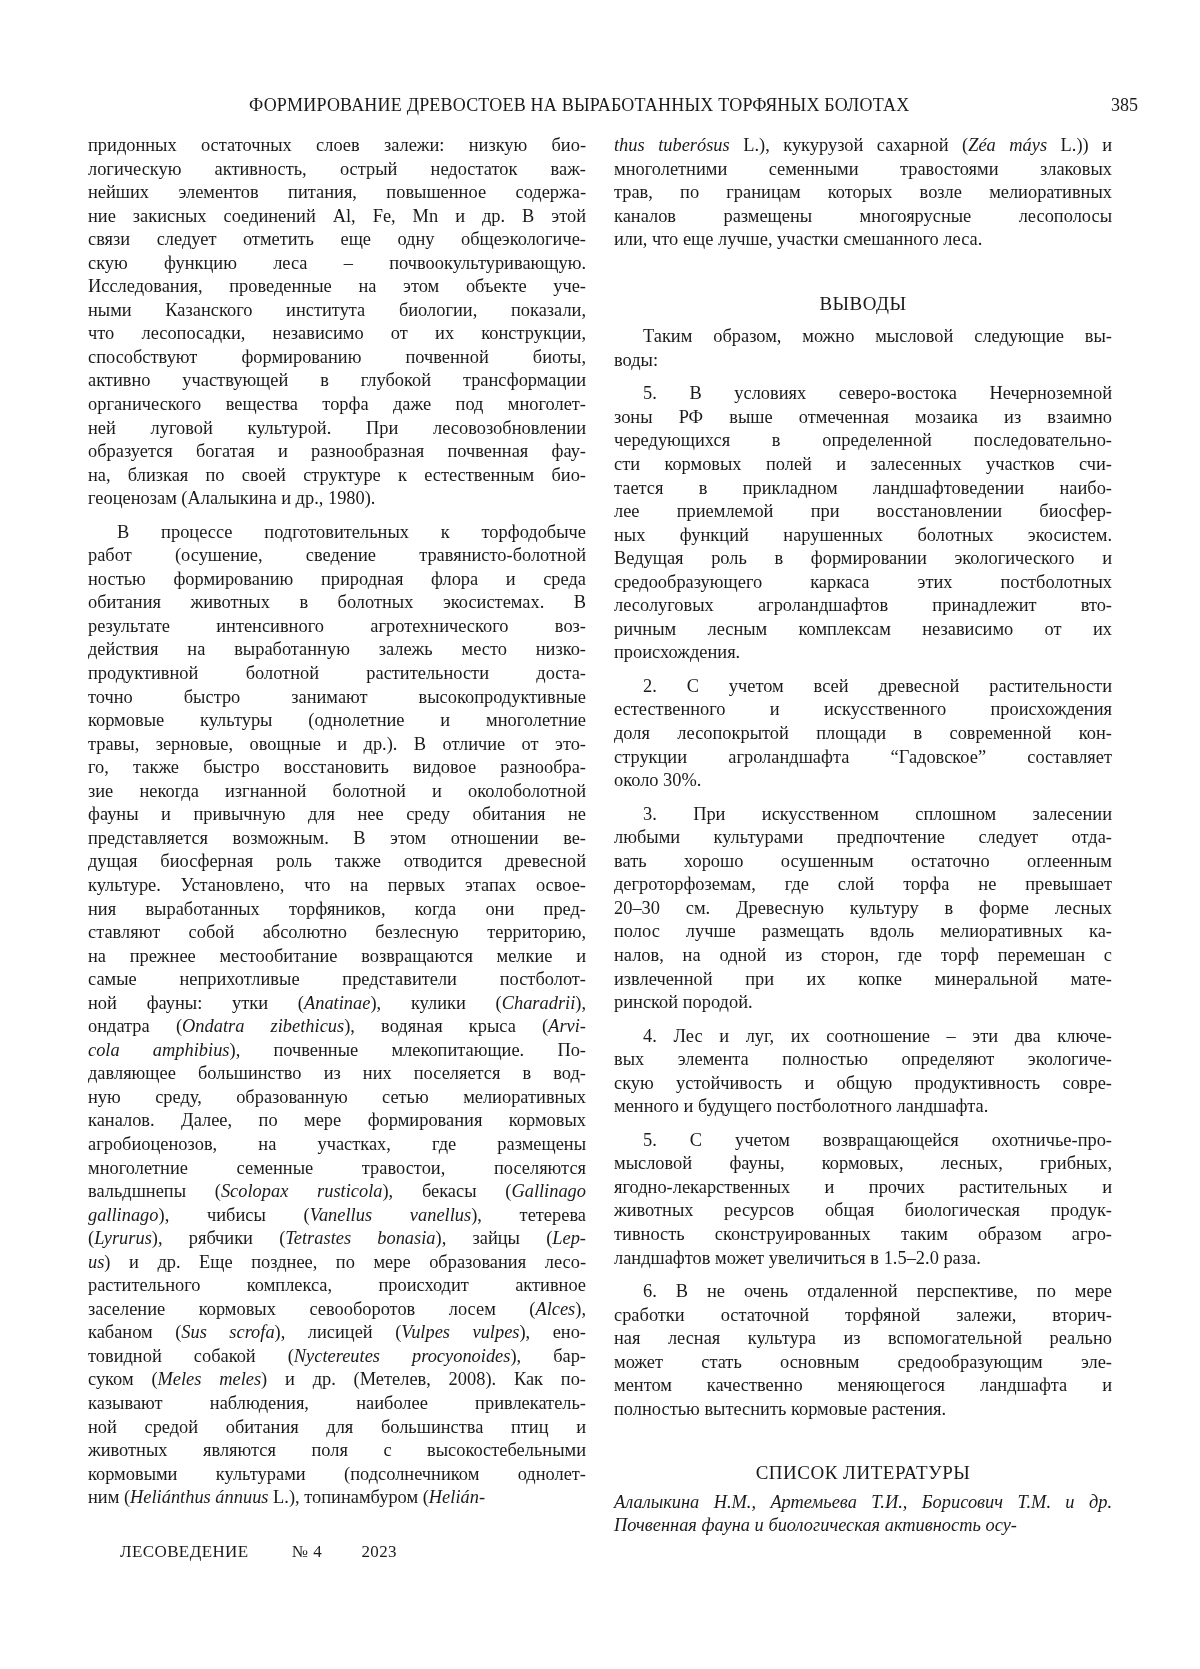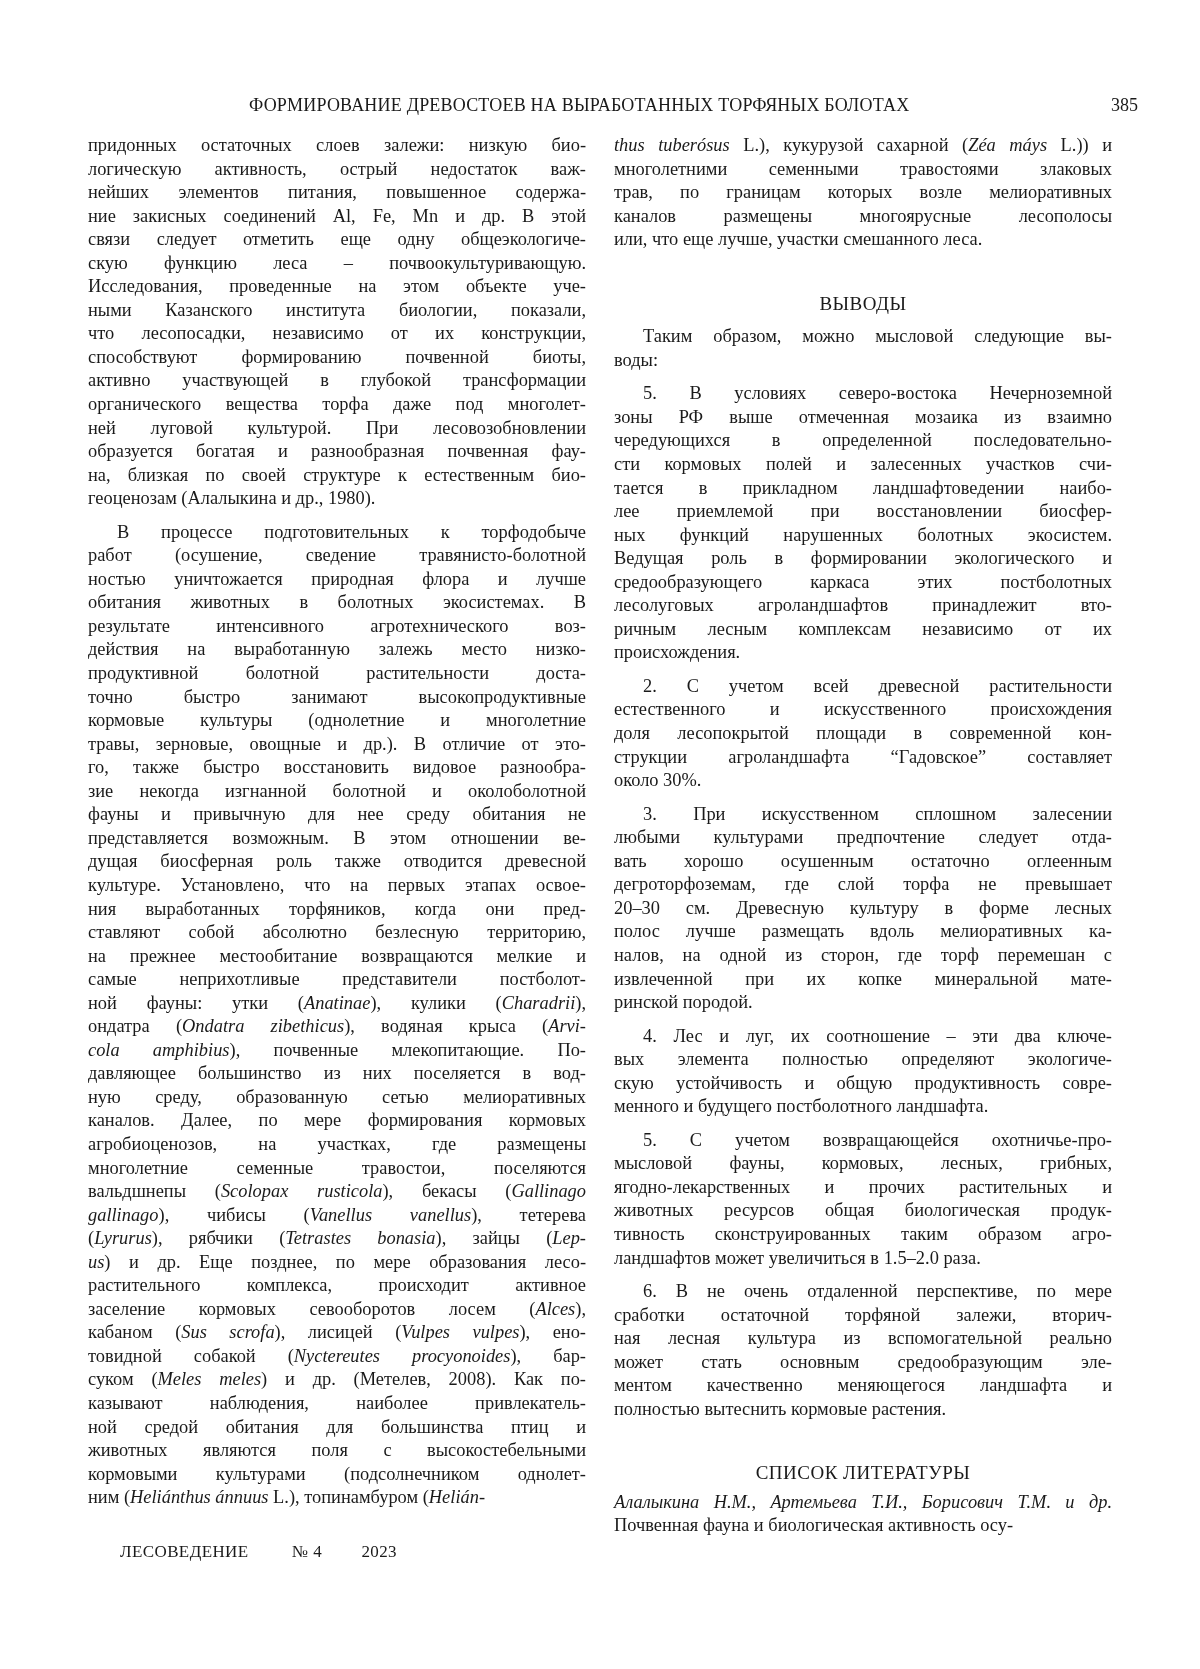--- a/index.html
+++ b/index.html
@@ -43,21 +43,21 @@
       <span class="ln">органического вещества торфа даже под многолет-</span>
       <span class="ln">ней луговой культурой. При лесовозобновлении</span>
       <span class="ln">образуется богатая и разнообразная почвенная фау-</span>
       <span class="ln">на, близкая по своей структуре к естественным био-</span>
       <span class="ln last">геоценозам (Алалыкина и др., 1980).</span>
     </div>
   <div class="gap"></div>
   <div>
       <span class="ln ind">В процессе подготовительных к торфодобыче</span>
       <span class="ln">работ (осушение, сведение травянисто-болотной</span>
-      <span class="ln">ностью уничтожается природная флора и лучше</span>
+      <span class="ln">ностью формированию природная флора и среда</span>
       <span class="ln">обитания животных в болотных экосистемах. В</span>
       <span class="ln">результате интенсивного агротехнического воз-</span>
       <span class="ln">действия на выработанную залежь место низко-</span>
       <span class="ln">продуктивной болотной растительности доста-</span>
       <span class="ln">точно быстро занимают высокопродуктивные</span>
       <span class="ln">кормовые культуры (однолетние и многолетние</span>
       <span class="ln">травы, зерновые, овощные и др.). В отличие от это-</span>
       <span class="ln">го, также быстро восстановить видовое разнообра-</span>
       <span class="ln">зие некогда изгнанной болотной и околоболотной</span>
       <span class="ln">фауны и привычную для нее среду обитания не</span>
@@ -166,21 +166,21 @@
       <span class="ln">ная лесная культура из вспомогательной реально</span>
       <span class="ln">может стать основным средообразующим эле-</span>
       <span class="ln">ментом качественно меняющегося ландшафта и</span>
       <span class="ln last">полностью вытеснить кормовые растения.</span>
     </div>
   <div class="gap-lg"></div>
   <div class="ln center heading">СПИСОК ЛИТЕРАТУРЫ</div>
   <div class="gap" style="height:6px"></div>
   <div>
       <span class="ln"><i>Алалыкина Н.М., Артемьева Т.И., Борисович Т.М. и др.</i></span>
-      <span class="ln last" style="text-indent: 0px;">Почвенная фауна и биологическая активность осу-</span>
+      <span class="ln last" style="text-indent: 0px; font-style: italic;">Почвенная фауна и биологическая активность осу-</span>
     </div>
 </div>
 
 <div class="footer">
   <span>ЛЕСОВЕДЕНИЕ</span>
   <span style="width:34px"></span>
   <span>№ 4</span>
   <span style="width:30px"></span>
   <span>2023</span>
 </div>

